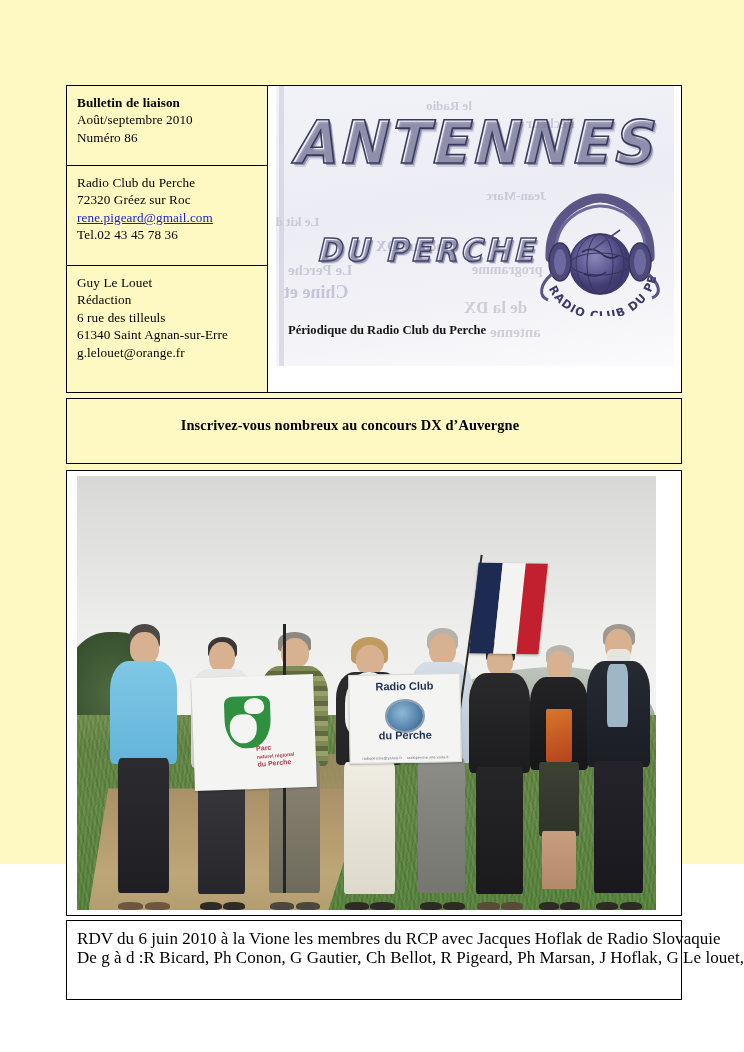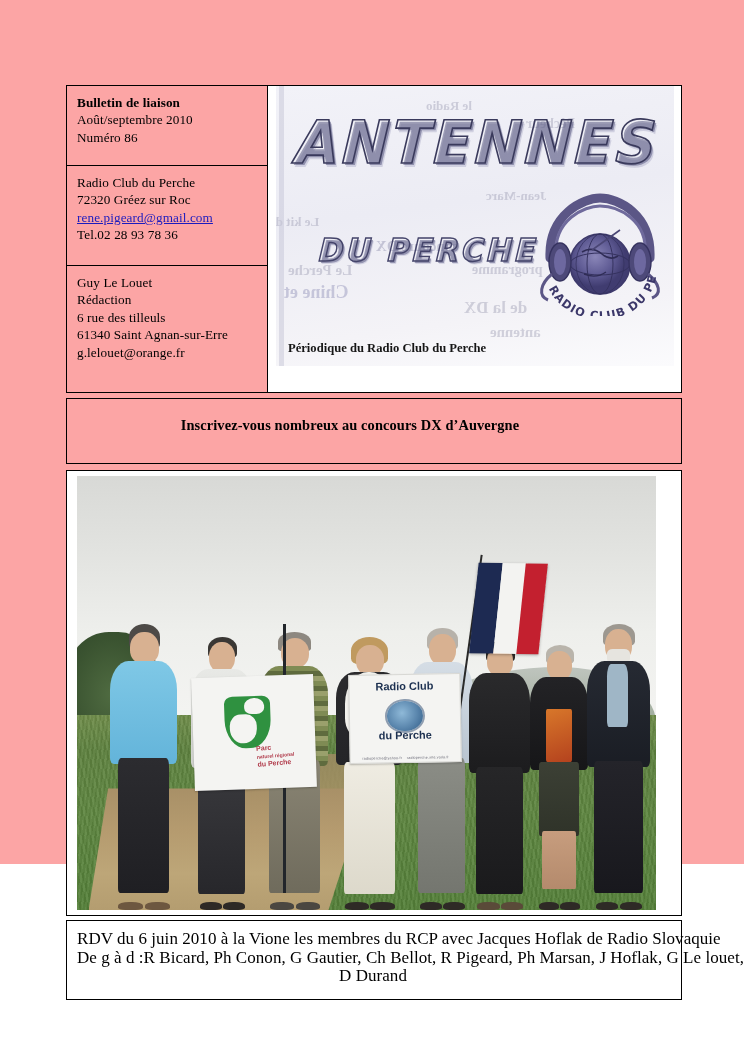--- a/index.html
+++ b/index.html
@@ -15,21 +15,21 @@
     color: #000000;
     overflow: hidden;
     position: relative;
   }
 
   .page {
     position: absolute;
     left: 0; top: 0;
     width: 744px;
     height: 864px;
-    background: #fca5a5;
+    background: #fef9c3;
   }
 
   
   .masthead {
     position: absolute;
     left: 66px;
     top: 85px;
     width: 616px;
     height: 308px;
     border: 1.6px solid #000;
@@ -152,21 +152,21 @@
   .emblem {
     position: absolute;
     left: 258px;
     top: 106px;
     width: 132px;
     height: 124px;
   }
   .periodique {
     position: absolute;
     left: 12px;
-    bottom: 10px;
+    bottom: 28px;
     font-family: "Liberation Serif", serif;
     font-weight: bold;
     font-size: 12.6px;
     color: #161616;
     white-space: nowrap;
   }
 
   
   .announce {
     position: absolute;
@@ -421,21 +421,21 @@
       <div class="mh-cell mh-cell-1">
         <div class="mh-line bold">Bulletin de liaison</div>
         <div class="mh-line">Août/septembre 2010</div>
         <div class="mh-line">Numéro 86</div>
       </div>
 
       <div class="mh-cell mh-cell-2">
         <div class="mh-line">Radio Club du Perche</div>
         <div class="mh-line">72320 Gréez sur Roc</div>
         <div class="mh-line link">rene.pigeard@gmail.com</div>
-        <div class="mh-line">Tel.02 28 93 78 36</div>
+        <div class="mh-line">Tel.02 43 45 78 36</div>
       </div>
 
       <div class="mh-cell mh-cell-3">
         <div class="mh-line">Guy Le Louet</div>
         <div class="mh-line">Rédaction</div>
         <div class="mh-line">6 rue des tilleuls</div>
         <div class="mh-line">61340 Saint Agnan-sur-Erre</div>
         <div class="mh-line">g.lelouet@orange.fr</div>
       </div>
     </div>
@@ -615,16 +615,15 @@
           <span>radioperche.site.voila.fr</span>
         </div>
       </div>
 
     </div>
   </div>
 
   <div class="caption-box">
     <div class="cap-line">RDV du 6 juin 2010 à la Vione les membres du RCP avec Jacques Hoflak de Radio Slovaquie</div>
     <div class="cap-line">De g à d :R Bicard, Ph Conon, G Gautier, Ch Bellot, R Pigeard, Ph Marsan, J Hoflak, G Le louet,</div>
-    <div class="cap-line center">D Durand</div>
   </div>
 
 </div>
 
 </body></html>

